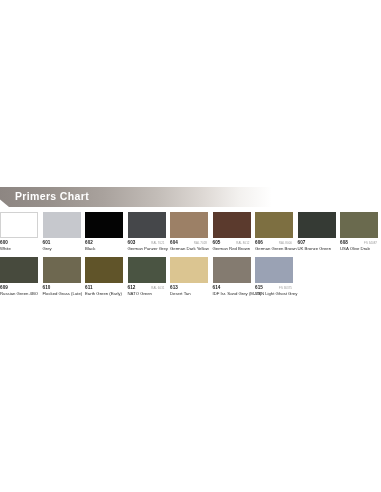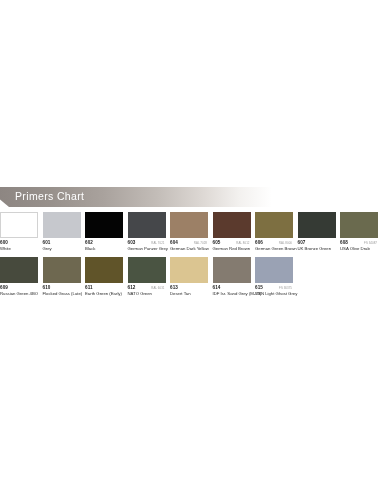--- a/index.html
+++ b/index.html
@@ -42,21 +42,21 @@
     clip-path: polygon(0 0, 100% 0, 100% 100%, 9px 100%, 0 62%);
   }
   #banner-title {
     position: absolute;
     left: 15px;
     top: 3px;
     font-size: 10.5px;
     letter-spacing: 0.35px;
     color: #ffffff;
     white-space: nowrap;
-    font-weight: 400;
+    font-weight: 700;
   }
 
   
   .row {
     position: absolute;
     left: 0;
     width: 381px;
     height: 46px;
   }
   #row-1 { top: 212px; }

